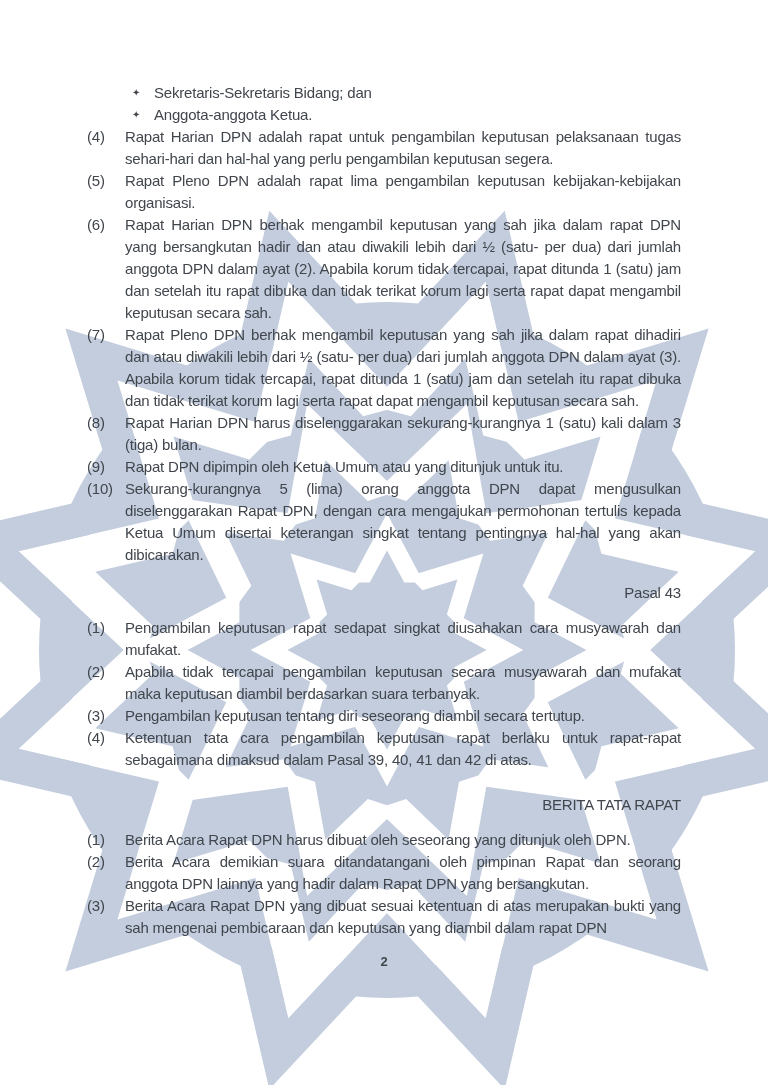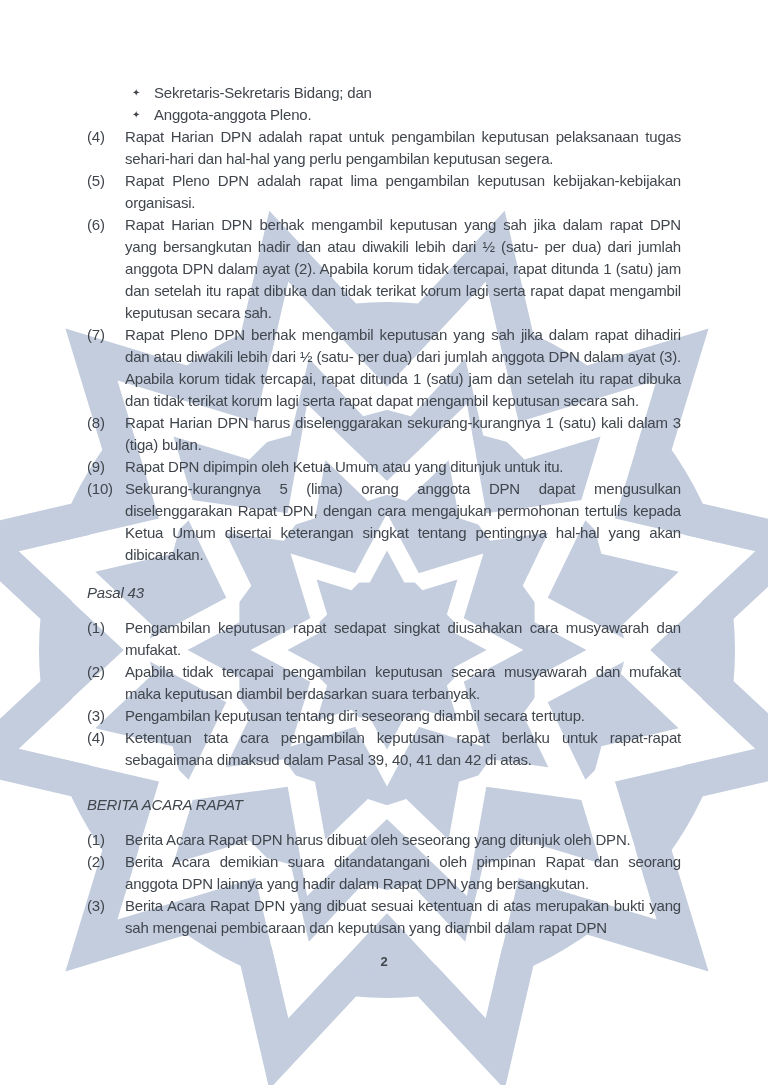--- a/index.html
+++ b/index.html
@@ -29,21 +29,21 @@
   .bullet-marker {
     flex: 0 0 22px;
     font-size: 10px;
     line-height: 22px;
     color: #41464d;
   }
   .clauses { list-style: none; margin: 0; padding: 0; }
   .clause { display: flex; }
   .clause .num { flex: 0 0 38px; text-align: left; }
   .clause .text { flex: 1; text-align: justify; }
-  .section-head { text-align: left; margin: 15px 0 13px 0; font-style: italic; }
+  .section-head { text-align: right; margin: 15px 0 13px 0; }
   .section-head.second { margin-top: 22px; }
   .section-head div { line-height: 23px; }
   .page-number {
     position: relative; z-index: 1;
     text-align: center;
     margin-top: 15px;
     font-size: 13px;
     font-weight: 700;
   }
 </style>
@@ -103,21 +103,21 @@
 
 <div class="content">
 
   <ul class="bullets">
     <li>
       <span class="bullet-marker">✦</span>
       <span>Sekretaris-Sekretaris Bidang; dan</span>
     </li>
     <li>
       <span class="bullet-marker">✦</span>
-      <span>Anggota-anggota Pleno.</span>
+      <span>Anggota-anggota Ketua.</span>
     </li>
   </ul>
 
   <ol class="clauses">
     <li class="clause">
       <span class="num">(4)</span>
       <span class="text">Rapat Harian DPN adalah rapat untuk pengambilan keputusan pelaksanaan tugas sehari-hari dan hal-hal yang perlu pengambilan keputusan segera.</span>
     </li>
     <li class="clause">
       <span class="num">(5)</span>
@@ -162,21 +162,21 @@
       <span class="num">(3)</span>
       <span class="text">Pengambilan keputusan tentang diri seseorang diambil secara tertutup.</span>
     </li>
     <li class="clause">
       <span class="num">(4)</span>
       <span class="text">Ketentuan tata cara pengambilan keputusan rapat berlaku untuk rapat-rapat sebagaimana dimaksud dalam Pasal 39, 40, 41 dan 42 di atas.</span>
     </li>
   </ol>
 
   <div class="section-head second">
-    <div>BERITA ACARA RAPAT</div>
+    <div>BERITA TATA RAPAT</div>
   </div>
 
   <ol class="clauses">
     <li class="clause">
       <span class="num">(1)</span>
       <span class="text">Berita Acara Rapat DPN harus dibuat oleh seseorang yang ditunjuk oleh DPN.</span>
     </li>
     <li class="clause">
       <span class="num">(2)</span>
       <span class="text">Berita Acara demikian suara ditandatangani oleh pimpinan Rapat dan seorang anggota DPN lainnya yang hadir dalam Rapat DPN yang bersangkutan.</span>

